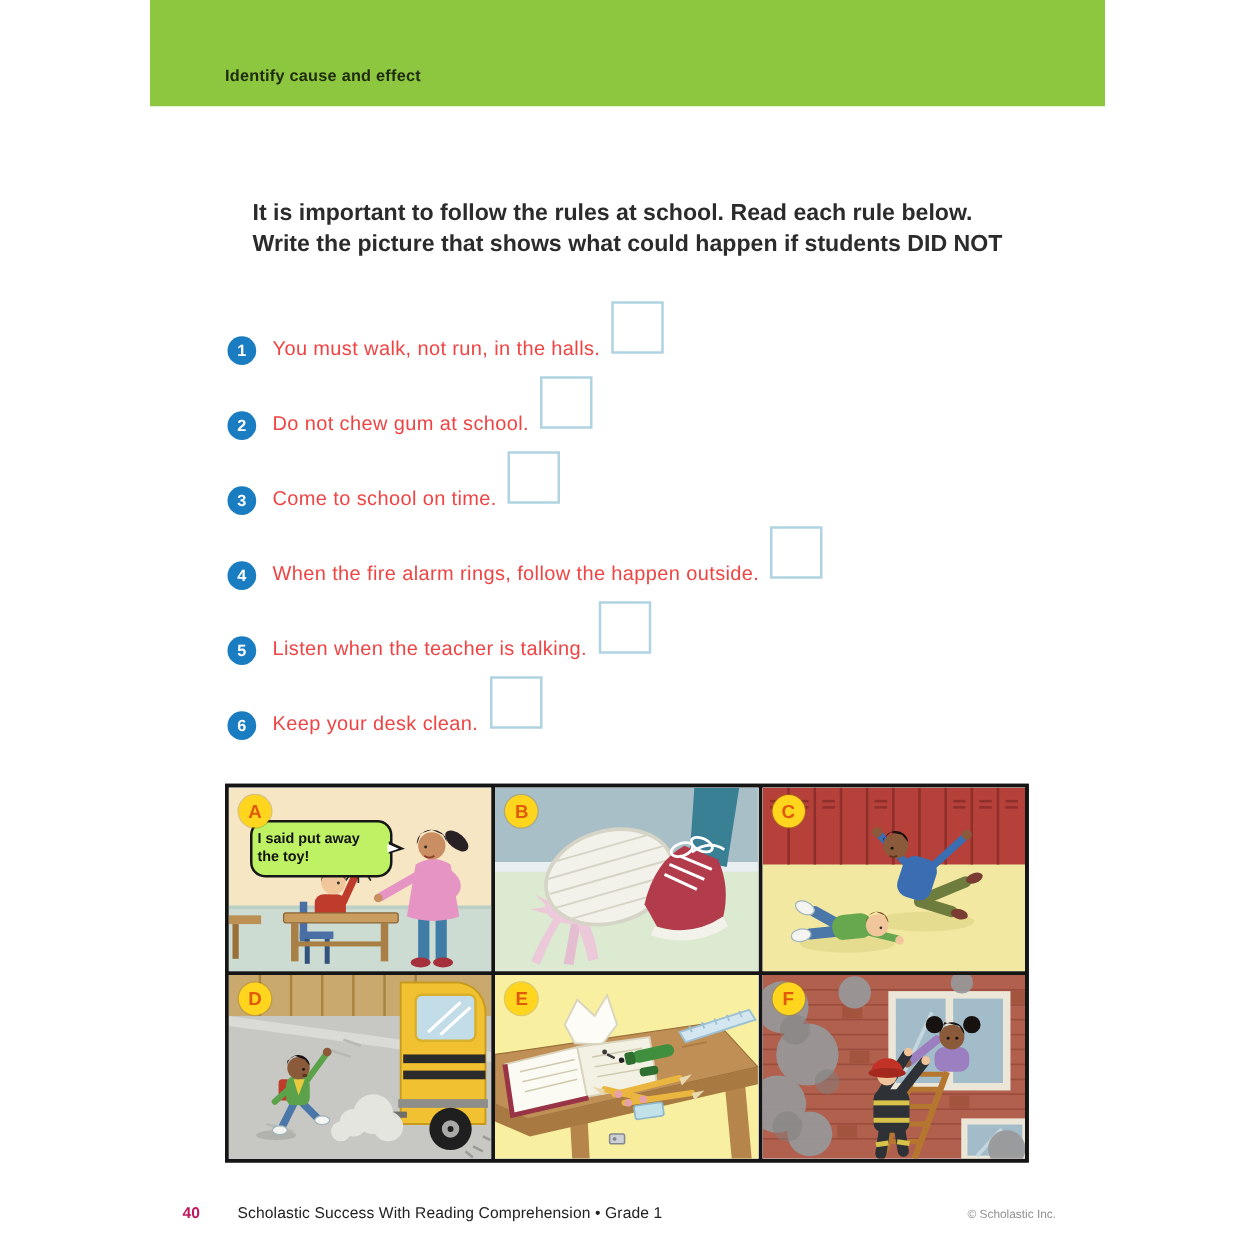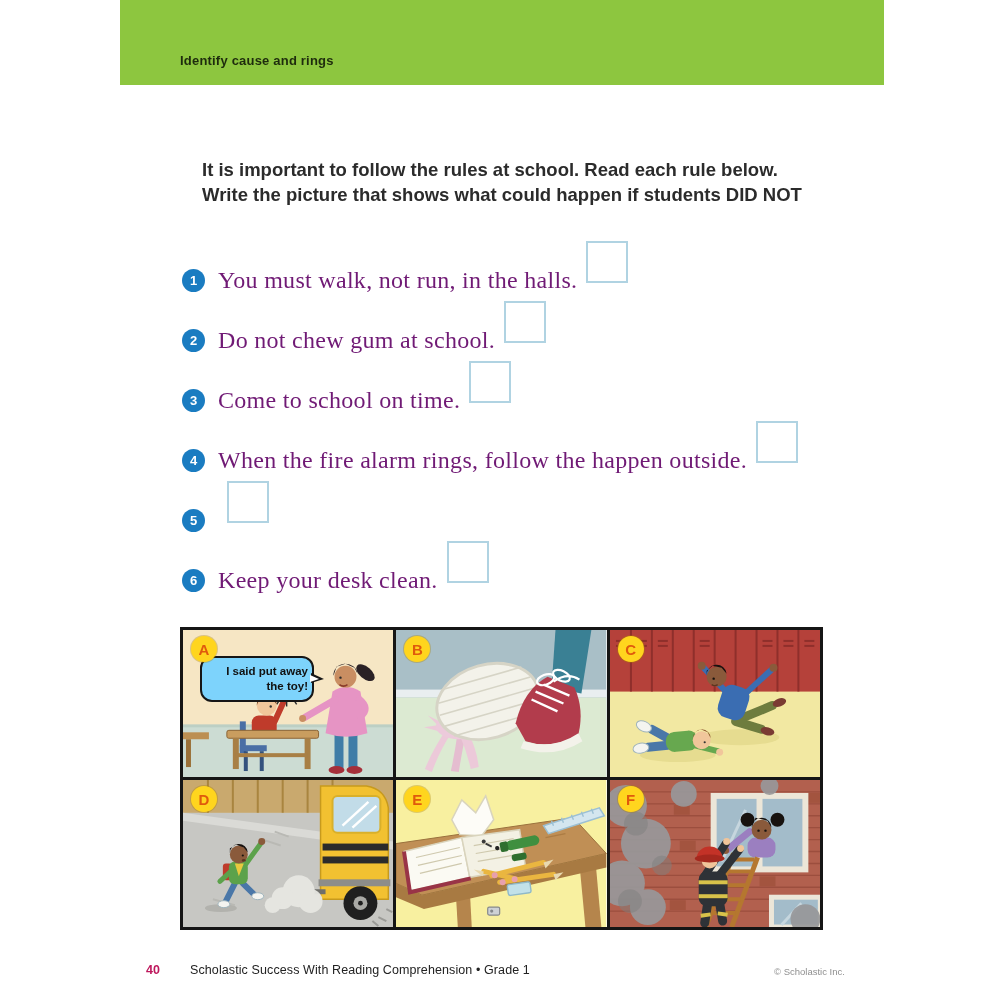--- a/index.html
+++ b/index.html
@@ -14,54 +14,54 @@
   
   .title { position:absolute; left:182px; top:106px; font-size:36px; font-weight:800; color:#a23795; letter-spacing:.2px; }
   .instructions { position:absolute; left:182px; top:158px; width:640px; font-size:18.5px; font-weight:700; color:#2b2b2b; line-height:24.5px;margin-left:20px; }
 
   
   .rules { position:absolute; left:182px; top:250px; }
   .rule { display:flex; align-items:center; height:60px; }
   .num { width:23px; height:23px; border-radius:50%; background:#1a7cc1; color:#ffffff;
          font-size:13px; font-weight:700; display:flex; align-items:center; justify-content:center;
          margin-right:13px; flex:none; }
-  .rule-text { font-size:24px; color:#701a75; letter-spacing:.3px; white-space:nowrap;font-family:Liberation Serif, serif; }
+  .rule-text { font-size:16px; color:#ef4444; letter-spacing:.3px; white-space:nowrap; }
   .answer-box { width:42px; height:42px; background:#ffffff; border:2px solid #b0d3e2;
                 margin-left:9px; flex:none; transform:translateY(-18px); }
 
   
   .grid { position:absolute; left:180px; top:627px; width:643px; height:303px;
           display:grid; grid-template-columns:repeat(3,1fr); grid-template-rows:1fr 1fr;
           gap:3px; border:3px solid #151515; background:#151515; }
   .panel { position:relative; overflow:hidden; background:#fff; }
   .panel svg { display:block; width:100%; height:100%; }
   .badge { position:absolute; left:8px; top:6px; width:26px; height:26px; border-radius:50%;
            background:#ffd51e; color:#e05a0c; font-weight:800; font-size:15px;
            display:flex; align-items:center; justify-content:center;
            box-shadow:0 0 0 1px rgba(170,130,0,.35); }
   .speech { position:absolute; left:17px; top:26px; width:114px; padding:6px 4px;
-            background:#7dd3fc; border:2px solid #161616; border-radius:12px;
-            font-size:11.5px; font-weight:700; color:#111; text-align:right; line-height:1.3; }
+            background:#bef264; border:2px solid #161616; border-radius:12px;
+            font-size:11.5px; font-weight:700; color:#111; text-align:left; line-height:1.3; }
   .speech::after { content:""; position:absolute; right:-12px; top:15px; width:0; height:0;
             border-top:6px solid transparent; border-bottom:4px solid transparent; border-left:13px solid #161616; }
   .speech::before { content:""; position:absolute; right:-7px; top:17px; width:0; height:0; z-index:1;
             border-top:4px solid transparent; border-bottom:3px solid transparent; border-left:9px solid #ffffff; }
 
   
   .footer-page { position:absolute; left:146px; top:963px; font-size:12.5px; font-weight:700; color:#be185d; }
   .footer-title { position:absolute; left:190px; top:963px; font-size:12.5px; color:#222; letter-spacing:.1px; }
   .footer-copy { position:absolute; left:748px; top:966px; font-size:9.5px; color:#8f8f8f;margin-left:26px; }
 </style>
 </head>
 <body>
 
 <div class="page">
 
   <div class="header-bar">
-    <span class="header-label">Identify cause and rings</span>
+    <span class="header-label">Identify cause and effect</span>
   </div>
 
 
   <div class="instructions">
     <div>It is important to follow the rules at school. Read each rule below.</div>
     <div>Write the picture that shows what could happen if students DID NOT</div>
   </div>
 
   <div class="rules">
     <div class="rule">
@@ -79,20 +79,21 @@
       <span class="rule-text">Come to school on time.</span>
       <span class="answer-box"></span>
     </div>
     <div class="rule">
       <span class="num">4</span>
       <span class="rule-text">When the fire alarm rings, follow the happen outside.</span>
       <span class="answer-box"></span>
     </div>
     <div class="rule">
       <span class="num">5</span>
+      <span class="rule-text">Listen when the teacher is talking.</span>
       <span class="answer-box"></span>
     </div>
     <div class="rule">
       <span class="num">6</span>
       <span class="rule-text">Keep your desk clean.</span>
       <span class="answer-box"></span>
     </div>
   </div>
 
   <div class="grid">

